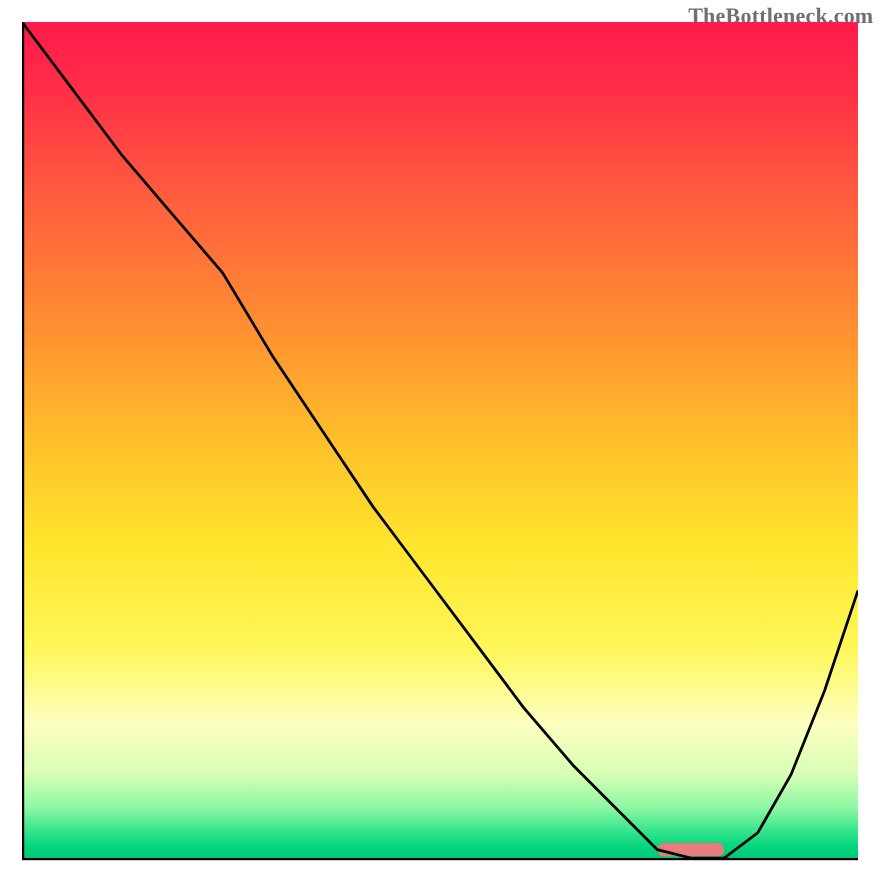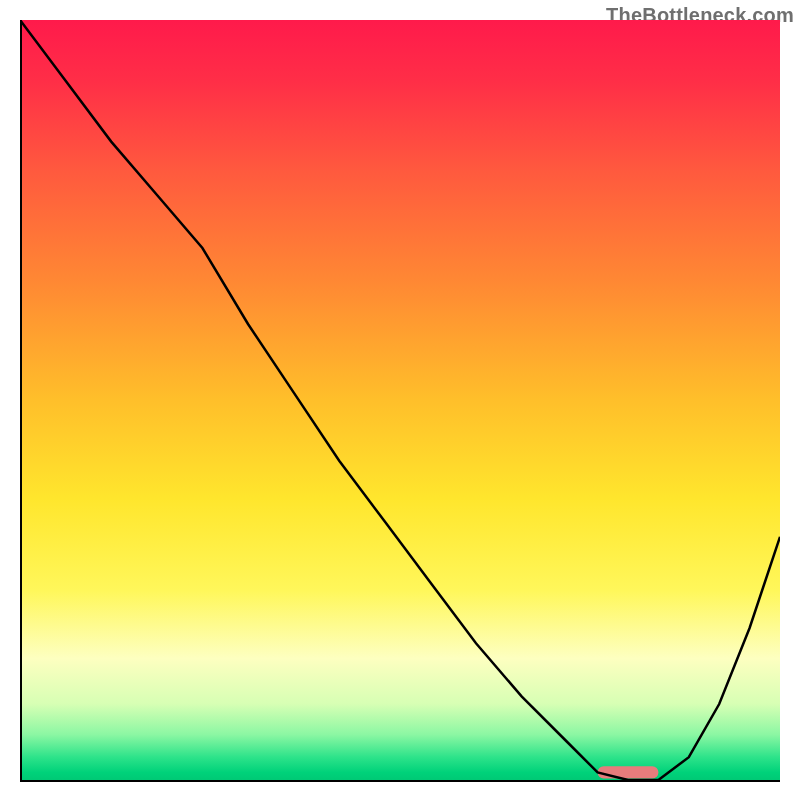--- a/index.html
+++ b/index.html
@@ -8,20 +8,21 @@
     width: 800px;
     height: 800px;
     background: #ffffff;
     overflow: hidden;
     font-family: Arial, Helvetica, sans-serif;
   }
   .chart-wrap {
     position: relative;
     width: 800px;
     height: 800px;
+    font-family: Liberation Serif, serif;
   }
   .plot-area {
     position: absolute;
     left: 20px;
     top: 20px;
     width: 760px;
     height: 760px;
   }
   .axis-left, .axis-bottom {
     position: absolute;

